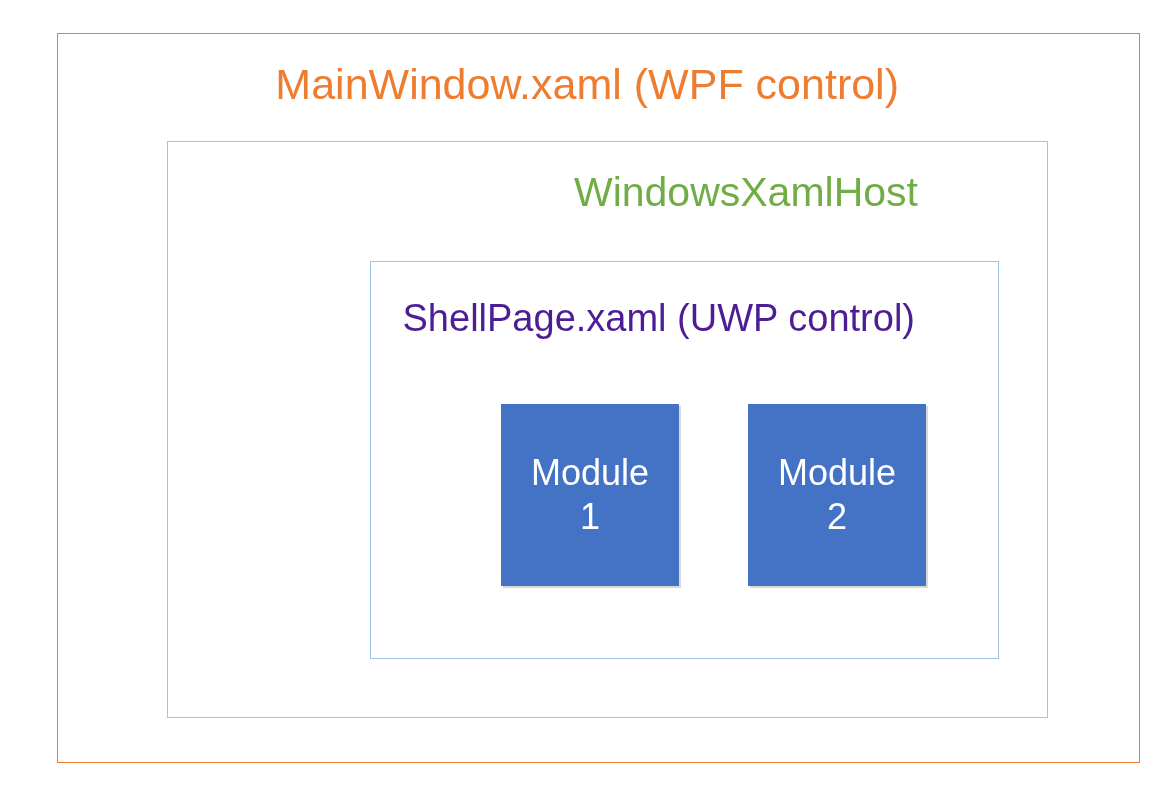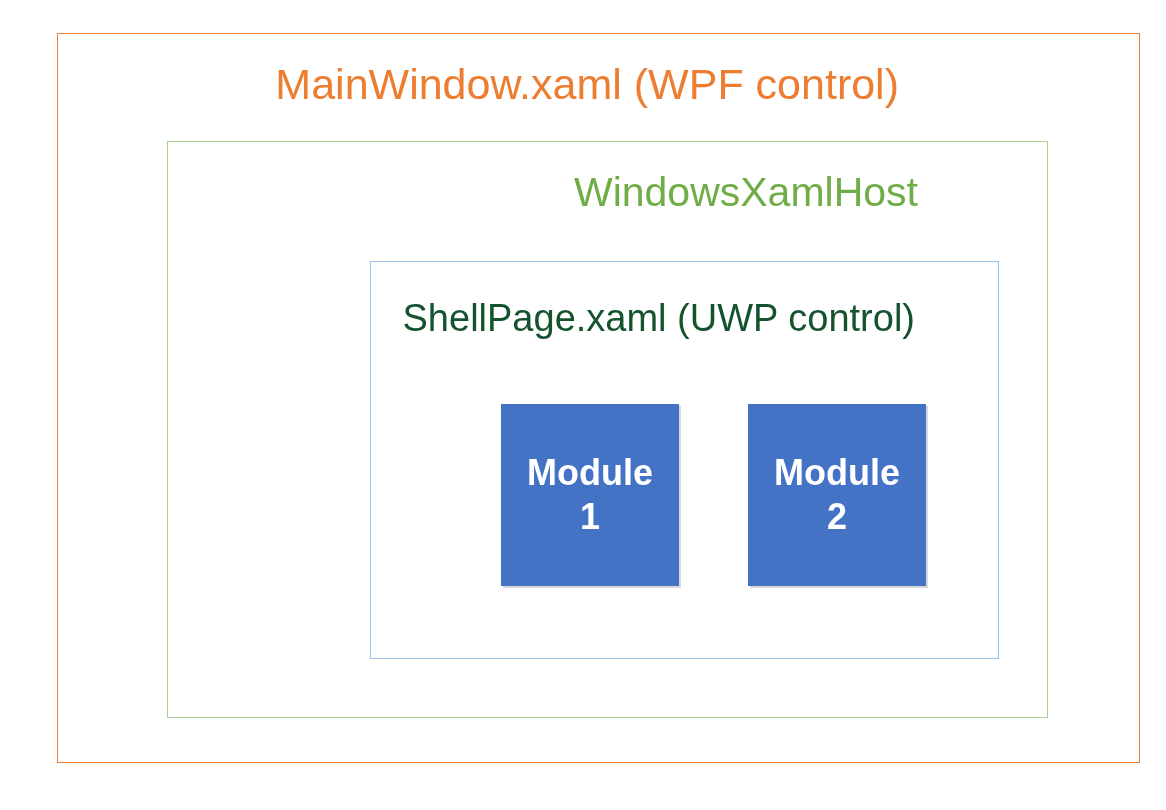--- a/index.html
+++ b/index.html
@@ -75,39 +75,38 @@
     right: 26px;
     top: 170px;
     font-size: 41px;
     color: #70AD47;
     margin-left: 40px;
   }
   .label-inner {
     right: 29px;
     top: 297px;
     font-size: 38px;
-    color: #14532d;
+    color: #4c1d95;
   }
 
   
   .module {
     position: absolute;
     top: 404px;
     width: 178px;
     height: 182px;
     background: #4472C4;
     box-shadow: 2px 2px 0 0 #D9D9D9;
     display: flex;
     flex-direction: column;
     align-items: center;
     justify-content: center;
     color: #FFFFFF;
     font-size: 36px;
     line-height: 1.22;
-    font-weight: bold;
   }
   .module-1 { left: 501px; }
   .module-2 { left: 748px; }
 
   .module-name,
   .module-number {
     display: block;
     text-align: center;
   }
 </style>

